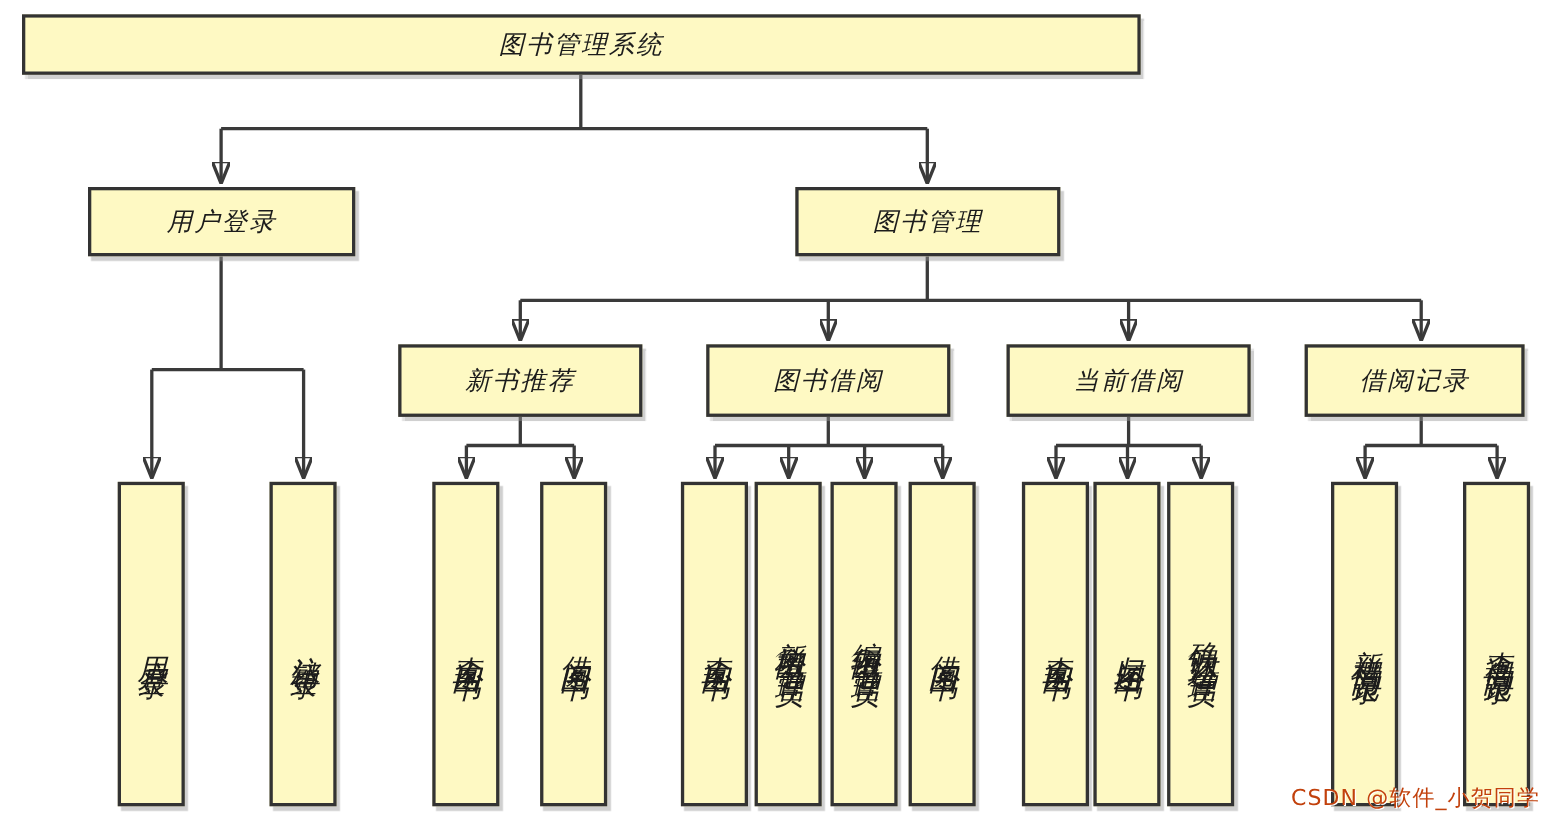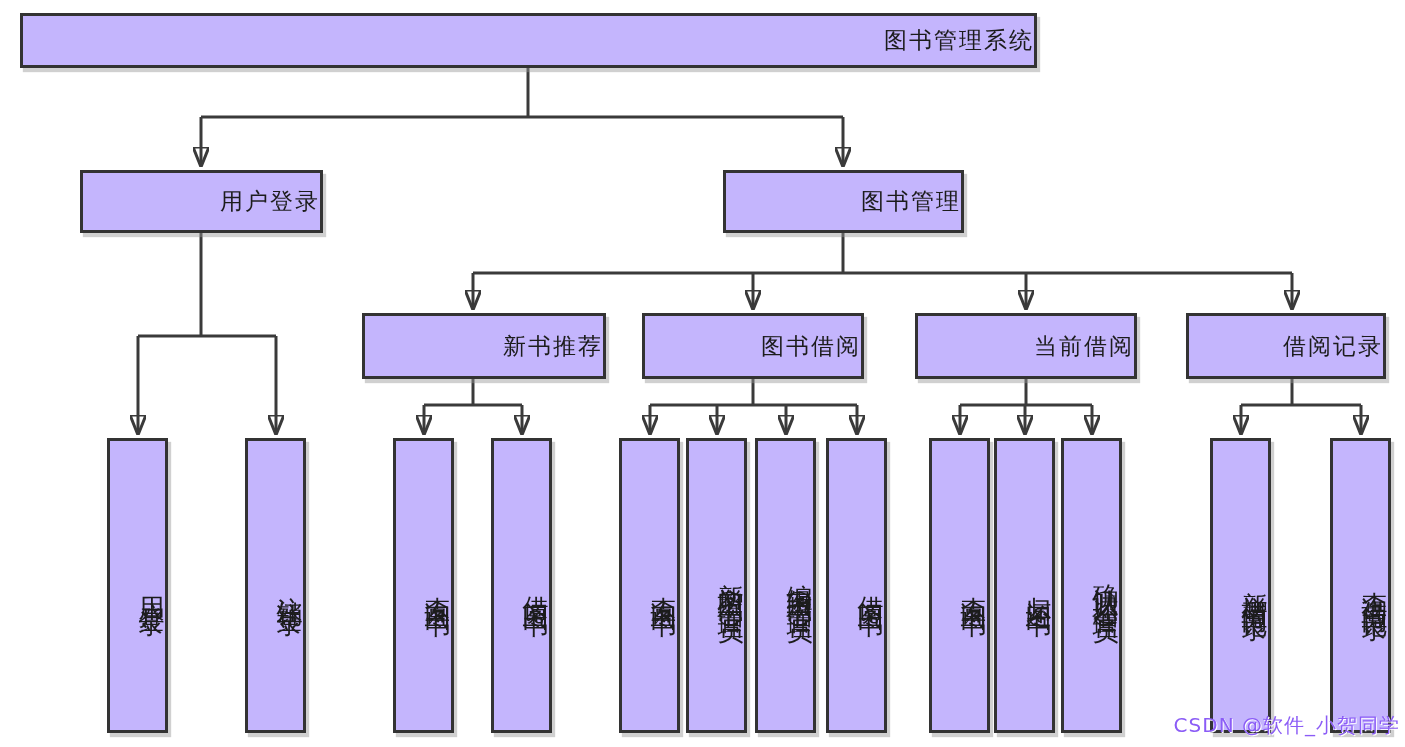--- a/index.html
+++ b/index.html
@@ -10,26 +10,27 @@
     font-family:"DejaVu Sans","Liberation Sans",sans-serif;
     color:#1c1c1c;
     overflow:hidden;
   }
   svg.connectors{position:absolute;left:0;top:0;width:1405px;height:747px;}
   svg.connectors path, svg.connectors line{
     stroke:#3a3a3a;stroke-width:3;fill:none;
   }
   .node{
     position:absolute;
-    background:#c4b5fd;
+    background:#fef9c3;
     border:3px solid #333333;
     box-shadow:3px 4px 1px rgba(150,150,150,0.45);
-    display:flex;align-items:center;justify-content:flex-end;
+    display:flex;align-items:center;justify-content:center;
     box-sizing:border-box;
     text-align:center;
+    font-style:italic;
   }
   .hlabel{
     font-size:23px;
     letter-spacing:2px;
     white-space:nowrap;
     color:#1c1c1c;
   }
   .leaf span{
     writing-mode:vertical-rl;
     text-orientation:mixed;
@@ -37,21 +38,21 @@
     letter-spacing:5px;
     line-height:1;
     color:#1c1c1c;
   }
   .watermark{
     position:absolute;
     right:5px;
     top:712px;
     font-size:20px;
     letter-spacing:1px;
-    color:#8b5cf6;
+    color:#c2410c;
     text-shadow:1px 1px 0 #ffffff;
     white-space:nowrap;
   }
 </style>
 </head>
 <body>
 
 <div class="canvas">
 
   <svg class="connectors" viewBox="0 0 1405 747">
@@ -106,21 +107,21 @@
     <span class="hlabel">图书管理系统</span>
   </div>
 
   <div class="node" style="left:80px;top:170px;width:243px;height:63px;">
     <span class="hlabel">用户登录</span>
   </div>
   <div class="node" style="left:723px;top:170px;width:241px;height:63px;">
     <span class="hlabel">图书管理</span>
   </div>
 
-  <div class="node" style="left:362px;top:313px;width:244px;height:66px;">
+  <div class="node" style="left:362px;top:313px;width:222px;height:66px;">
     <span class="hlabel">新书推荐</span>
   </div>
   <div class="node" style="left:915px;top:313px;width:222px;height:66px;">
     <span class="hlabel">当前借阅</span>
   </div>
   <div class="node" style="left:642px;top:313px;width:222px;height:66px;">
     <span class="hlabel">图书借阅</span>
   </div>
   <div class="node" style="left:1186px;top:313px;width:200px;height:66px;">
     <span class="hlabel">借阅记录</span>

